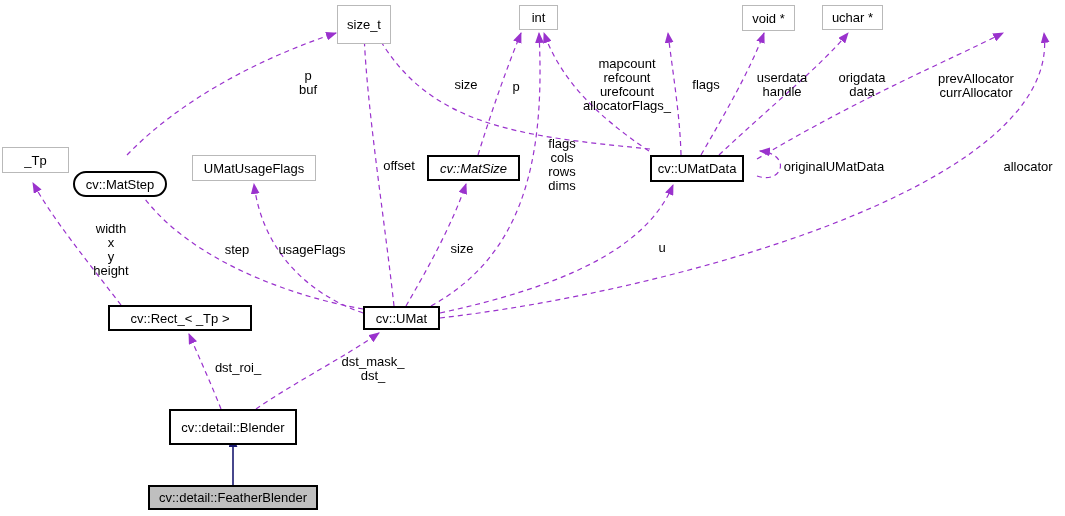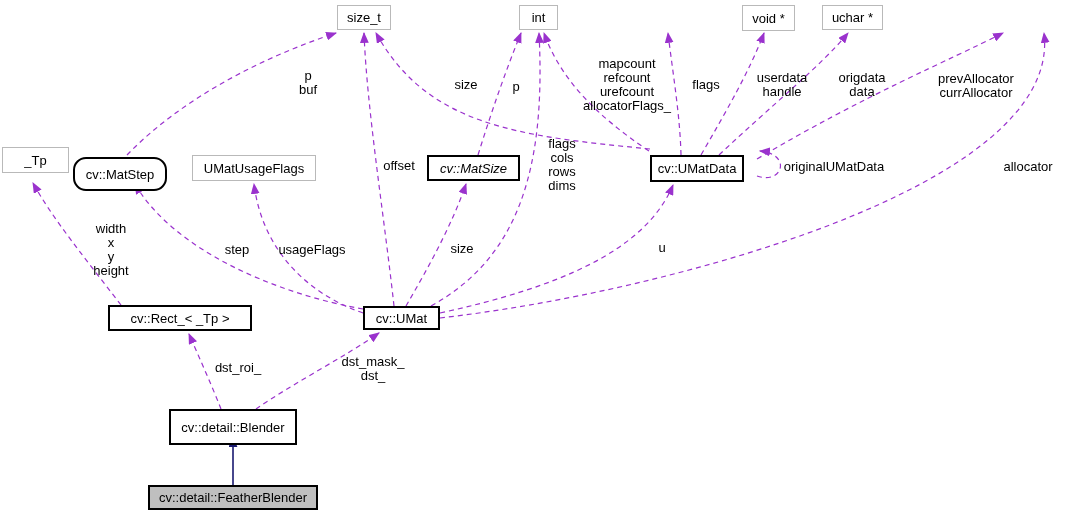--- a/index.html
+++ b/index.html
@@ -53,26 +53,26 @@
       <path d="M 363,309 C 272,293 172,248 135,184" marker-end="url(#ah-purple)"></path>
       <path d="M 363,313 C 305,293 262,248 254,184" marker-end="url(#ah-purple)"></path>
       <path d="M 406,306 C 428,268 452,225 466,184" marker-end="url(#ah-purple)"></path>
       <path d="M 440,313 C 555,288 645,252 673,185" marker-end="url(#ah-purple)"></path>
       <path d="M 221,409 C 212,386 199,357 189,334" marker-end="url(#ah-purple)"></path>
       <path d="M 256,409 C 292,384 346,356 379,333" marker-end="url(#ah-purple)"></path>
     </g>
     <path d="M 233,485 L 233,437" fill="none" stroke="#191970" stroke-width="1.6" marker-end="url(#ah-navy)"></path>
   </svg>
 
-  <div class="node" style="left:337px;top:5px;width:54px;height:25px;">size_t</div>
+  <div class="node" style="left:337px;top:5px;width:54px;height:39px;">size_t</div>
   <div class="node" style="left:519px;top:5px;width:39px;height:25px;">int</div>
   <div class="node" style="left:742px;top:5px;width:53px;height:26px;">void *</div>
   <div class="node" style="left:822px;top:5px;width:61px;height:25px;">uchar *</div>
   <div class="node" style="left:2px;top:147px;width:67px;height:26px;">_Tp</div>
-  <div class="node bold" style="left:73px;top:157px;width:94px;height:34px;border-radius:13px;">cv::MatStep</div>
+  <div class="node bold" style="left:73px;top:171px;width:94px;height:26px;border-radius:13px;">cv::MatStep</div>
   <div class="node" style="left:192px;top:155px;width:124px;height:26px;">UMatUsageFlags</div>
   <div class="node bold" style="left:427px;top:155px;width:93px;height:26px;font-style:italic;">cv::MatSize</div>
   <div class="node bold" style="left:650px;top:155px;width:94px;height:27px;">cv::UMatData</div>
   <div class="node bold" style="left:108px;top:305px;width:144px;height:26px;">cv::Rect_&lt; _Tp &gt;</div>
   <div class="node bold" style="left:363px;top:306px;width:77px;height:24px;">cv::UMat</div>
   <div class="node bold" style="left:169px;top:409px;width:128px;height:36px;text-align:right;">cv::detail::Blender</div>
   <div class="node current" style="left:148px;top:485px;width:170px;height:25px;">cv::detail::FeatherBlender</div>
 
   <div class="elabel" style="left:308px;top:83px;">p
 buf</div>

